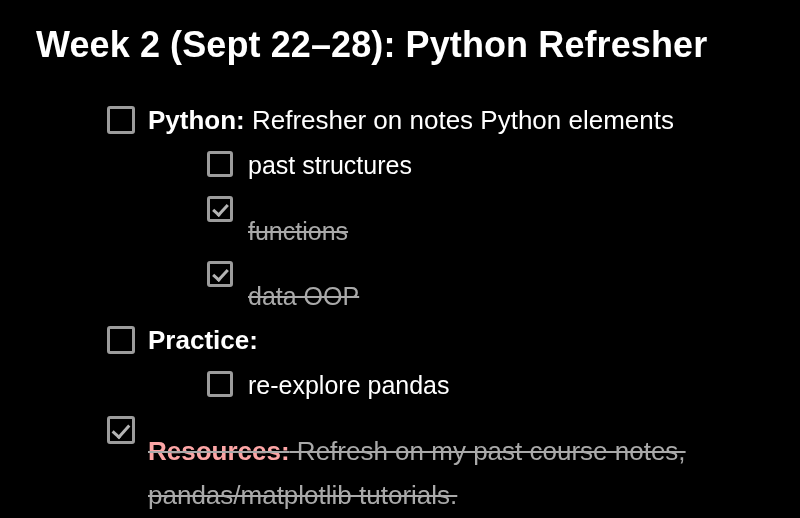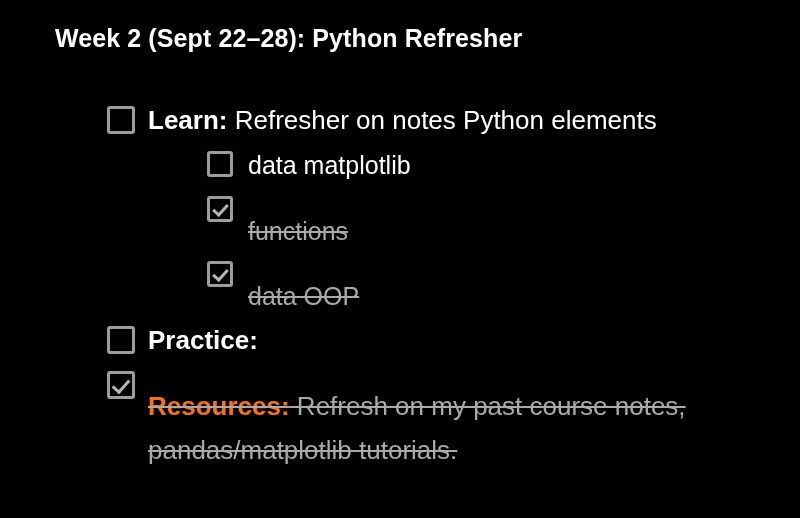--- a/index.html
+++ b/index.html
@@ -18,23 +18,23 @@
     position: relative;
     width: 800px;
     height: 518px;
     background: #000000;
     box-sizing: border-box;
   }
 
   
   .slide-title {
     position: absolute;
-    left: 55px;
+    left: 36px;
     top: 24px;
-    font-size: 25px;
+    font-size: 36px;
     font-weight: bold;
     color: #ffffff;
     letter-spacing: 0.1px;
     white-space: nowrap;
   }
 
   
   .checklist {
     position: absolute;
     left: 0;
@@ -117,53 +117,57 @@
   }
 
   
   .check-row.done > .row-text {
     color: #a9a9a9;
     text-decoration: line-through;
     text-decoration-thickness: 2px;
     margin-top: 21px;
   }
   .check-row.done > .row-text .lead {
-    color: #f97316;
+    color: #fca5a5;
   }
   .check-row.done > .checkbox {
     border-color: #9c9c9c;
   }
 </style>
 </head>
 <body>
 
 <div class="slide">
 
   <div class="slide-title">Week 2 (Sept 22–28): Python Refresher</div>
 
   <div class="checklist">
       <div class="check-row level-1">
         <span class="checkbox"></span>
-        <span class="row-text"><span class="lead">Learn:</span><span class="body"> Refresher on notes Python elements</span></span>
+        <span class="row-text"><span class="lead">Python:</span><span class="body"> Refresher on notes Python elements</span></span>
       </div>
       <div class="check-row level-2">
         <span class="checkbox"></span>
-        <span class="row-text"><span class="body">data matplotlib</span></span>
+        <span class="row-text"><span class="body">past structures</span></span>
       </div>
       <div class="check-row level-2 done">
         <span class="checkbox checked"></span>
         <span class="row-text"><span class="body">functions</span></span>
       </div>
       <div class="check-row level-2 done">
         <span class="checkbox checked"></span>
         <span class="row-text"><span class="body">data OOP</span></span>
       </div>
       <div class="check-row level-1">
         <span class="checkbox"></span>
         <span class="row-text"><span class="lead">Practice:</span><span class="body"></span></span>
       </div>
+      <div class="check-row level-2">
+        <span class="checkbox"></span>
+        <span class="row-text"><span class="body">re-explore pandas</span></span>
+      </div>
       <div class="check-row level-1 done wrap">
         <span class="checkbox checked"></span>
         <span class="row-text"><span class="lead">Resources:</span><span class="body"> Refresh on my past course notes, pandas/matplotlib tutorials.</span></span>
       </div>
     </div>
 
 </div>
 
 </body></html>

